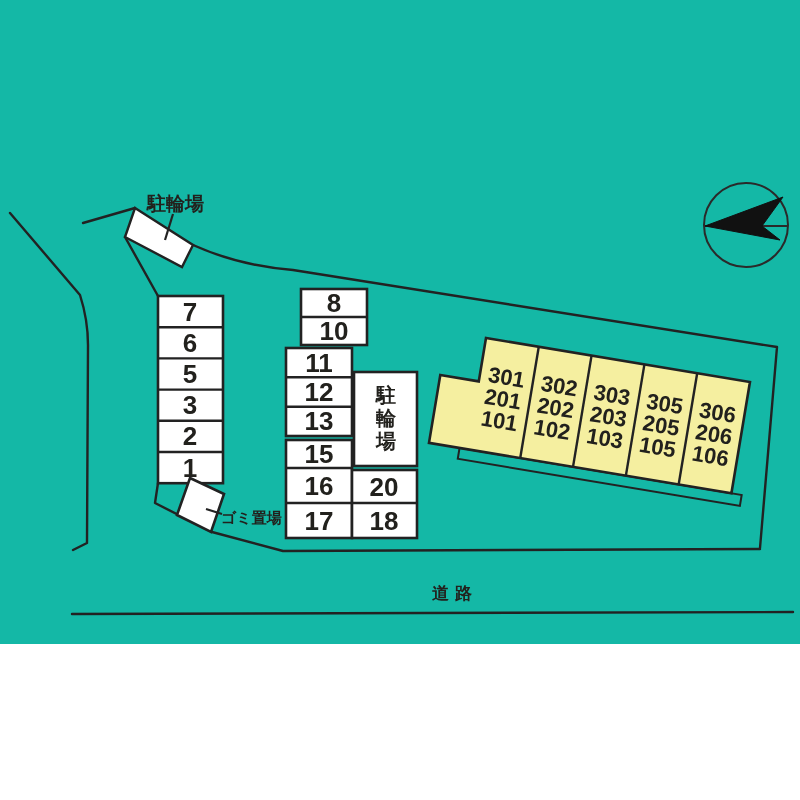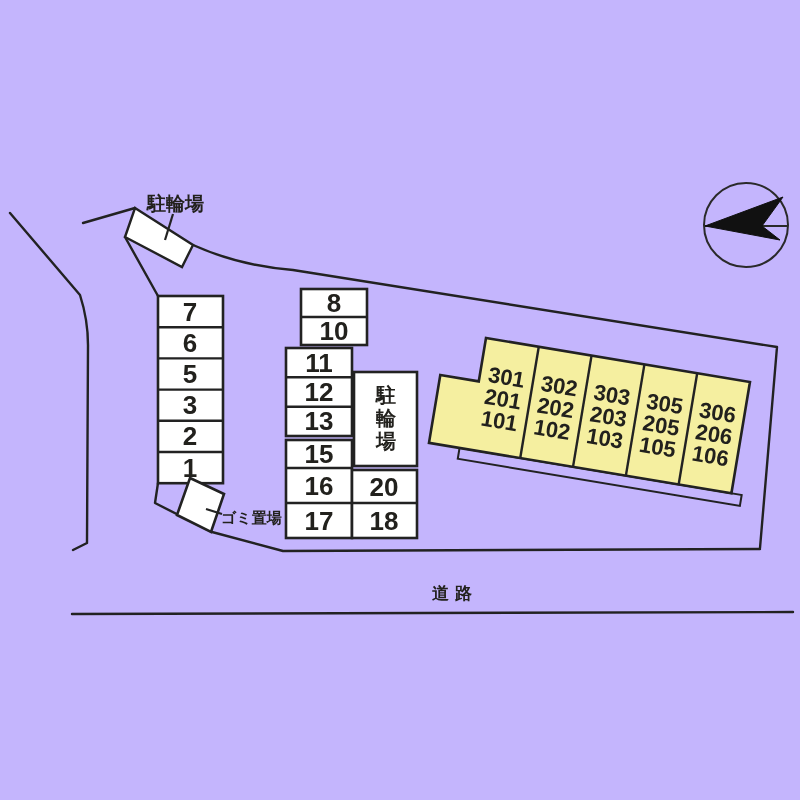--- a/index.html
+++ b/index.html
@@ -1,16 +1,16 @@
 <!DOCTYPE html>
 <html><head>
 <meta charset="utf-8">
 <style>
   html,body{margin:0;padding:0;background:#ffffff;}
-  .page{width:800px;height:800px;background:#c4b5fd;position:relative;overflow:hidden;
+  .page{width:800px;height:644px;background:#14b8a6;position:relative;overflow:hidden;
         font-family:"Liberation Sans","DejaVu Sans",sans-serif;}
   svg text{font-family:"Liberation Sans","DejaVu Sans",sans-serif;fill:#22211d;}
   .num{font-weight:600;}
   .cjk{font-weight:600;}
 </style>
 </head>
 <body>
 
 <div class="page">
 <svg width="800" height="800" viewBox="0 0 800 800">

